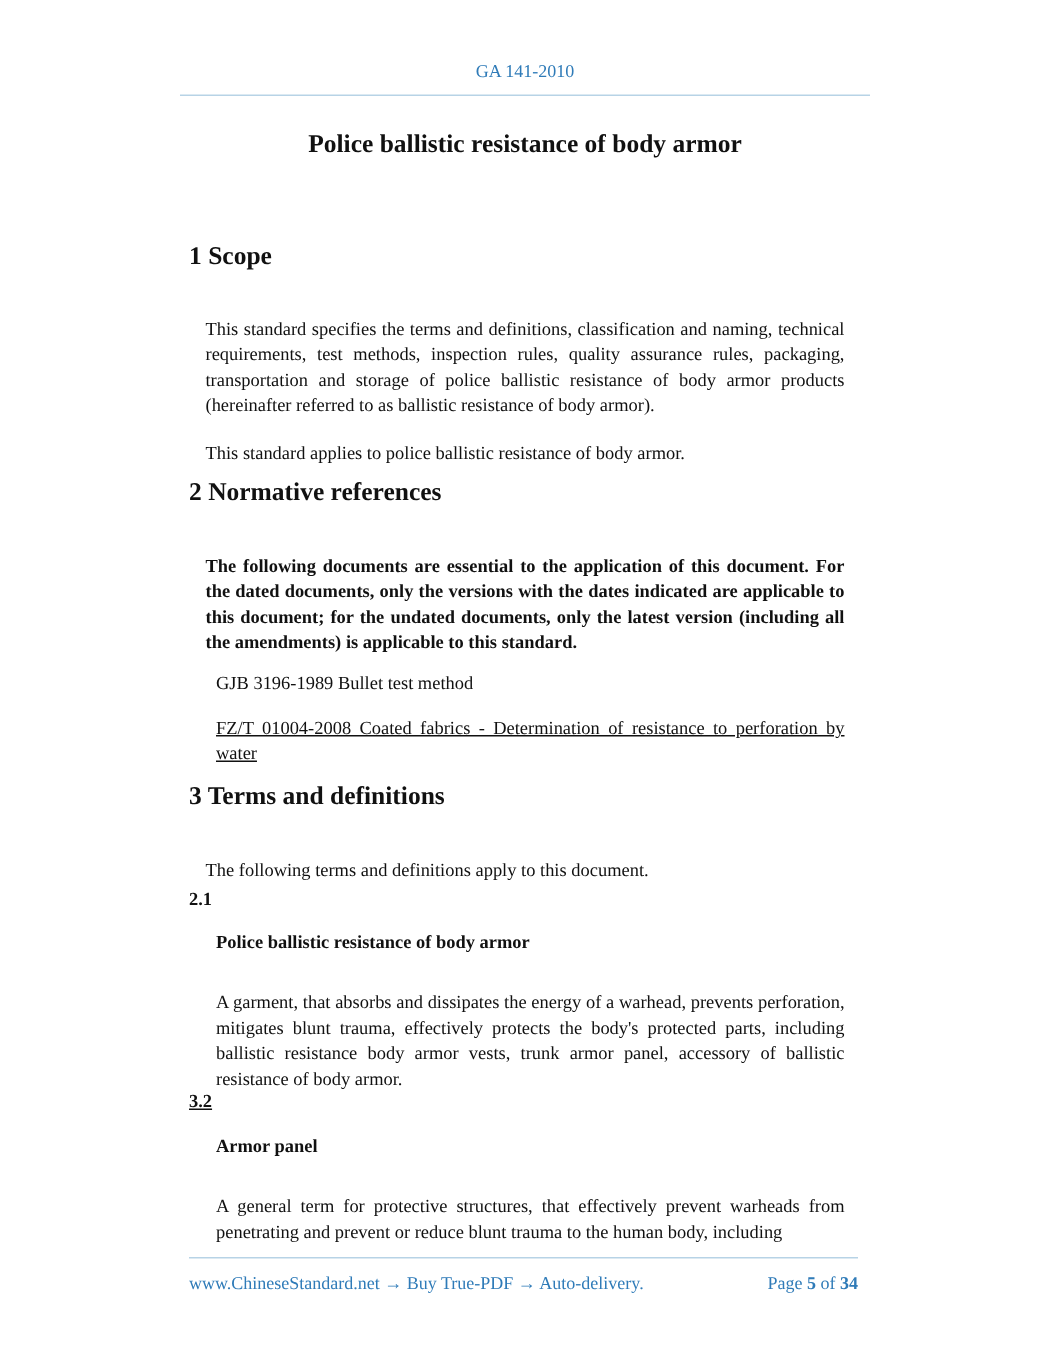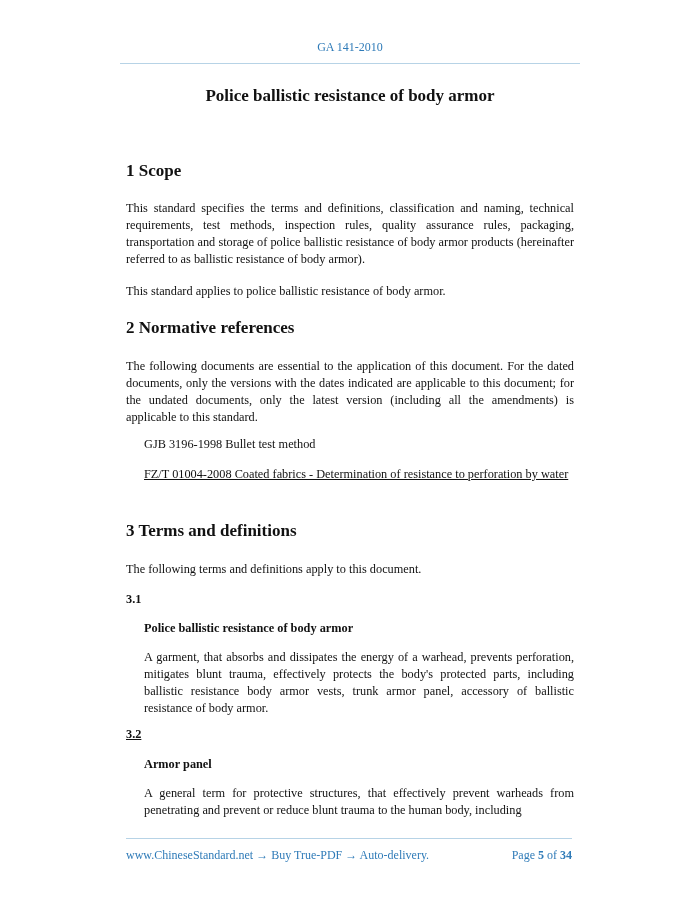--- a/index.html
+++ b/index.html
@@ -6,21 +6,21 @@
   body { width: 700px; height: 906px; position: relative; overflow: hidden;
          font-family: "Liberation Serif", serif; color: #111; }
   .page { position: absolute; left: 0; top: 0; width: 700px; height: 906px; }
   .hdr { position: absolute; top: 40px; left: 0; width: 700px; text-align: center;
          font-size: 12px; color: #2f7bb8; }
   .hdr-rule { position: absolute; top: 63px; left: 120px; width: 460px; height: 1px; background: #b7d3e6; }
   .title { position: absolute; top: 86px; left: 0; width: 700px; text-align: center;
            font-size: 17px; font-weight: bold; }
   .content { position: absolute; left: 126px; width: 448px; top: 160px; }
   h2 { font-size: 17px; font-weight: bold; margin: 0; line-height: 22px; }
-  p { margin: 0; font-size: 12.3px; line-height: 17px; text-align: justify; }
+  p { margin: 11px; font-size: 12.3px; line-height: 17px; text-align: justify; }
   .ind { margin-left: 18px; }
   .num { font-weight: bold; font-size: 12.3px; line-height: 17px; }
   .term { font-weight: bold; font-size: 12.3px; line-height: 17px; margin-left: 18px; }
   .abs { position: absolute; left: 0; width: 448px; }
   .ftr-rule { position: absolute; top: 838px; left: 126px; width: 446px; height: 1px; background: #b7d3e6; }
   .ftr { position: absolute; top: 848px; left: 126px; width: 446px; font-size: 12px; color: #2f7bb8; }
   .ftr a { color: #2f7bb8; }
   .ftr .right { position: absolute; right: 0; top: 0; }
   .ftr b { font-weight: bold; }
 </style>
@@ -39,38 +39,38 @@
     <div class="abs" style="top:40px;">
       <p>This standard specifies the terms and definitions, classification and naming, technical requirements, test methods, inspection rules, quality assurance rules, packaging, transportation and storage of police ballistic resistance of body armor products (hereinafter referred to as ballistic resistance of body armor).</p>
     </div>
     <div class="abs" style="top:123px;">
       <p>This standard applies to police ballistic resistance of body armor.</p>
     </div>
 
     <div class="abs" style="top:157px;">
       <h2>2 Normative references</h2>
     </div>
-    <div class="abs" style="top:198px;">
+    <div class="abs" style="top:198px;font-weight:bold;">
       <p>The following documents are essential to the application of this document. For the dated documents, only the versions with the dates indicated are applicable to this document; for the undated documents, only the latest version (including all the amendments) is applicable to this standard.</p>
     </div>
     <div class="abs" style="top:276px;">
-      <p class="ind">GJB 3196-1998 Bullet test method</p>
+      <p class="ind">GJB 3196-1989 Bullet test method</p>
     </div>
     <div class="abs" style="top:306px;text-decoration:underline;">
       <p class="ind">FZ/T 01004-2008 Coated fabrics - Determination of resistance to perforation by water</p>
     </div>
 
     <div class="abs" style="top:360px;">
       <h2>3 Terms and definitions</h2>
     </div>
     <div class="abs" style="top:401px;">
       <p>The following terms and definitions apply to this document.</p>
     </div>
     <div class="abs" style="top:431px;">
-      <div class="num">3.1</div>
+      <div class="num">2.1</div>
     </div>
     <div class="abs" style="top:460px;">
       <div class="term">Police ballistic resistance of body armor</div>
     </div>
     <div class="abs" style="top:489px;">
       <p class="ind">A garment, that absorbs and dissipates the energy of a warhead, prevents perforation, mitigates blunt trauma, effectively protects the body's protected parts, including ballistic resistance body armor vests, trunk armor panel, accessory of ballistic resistance of body armor.</p>
     </div>
     <div class="abs" style="top:566px;text-decoration:underline;">
       <div class="num">3.2</div>
     </div>

